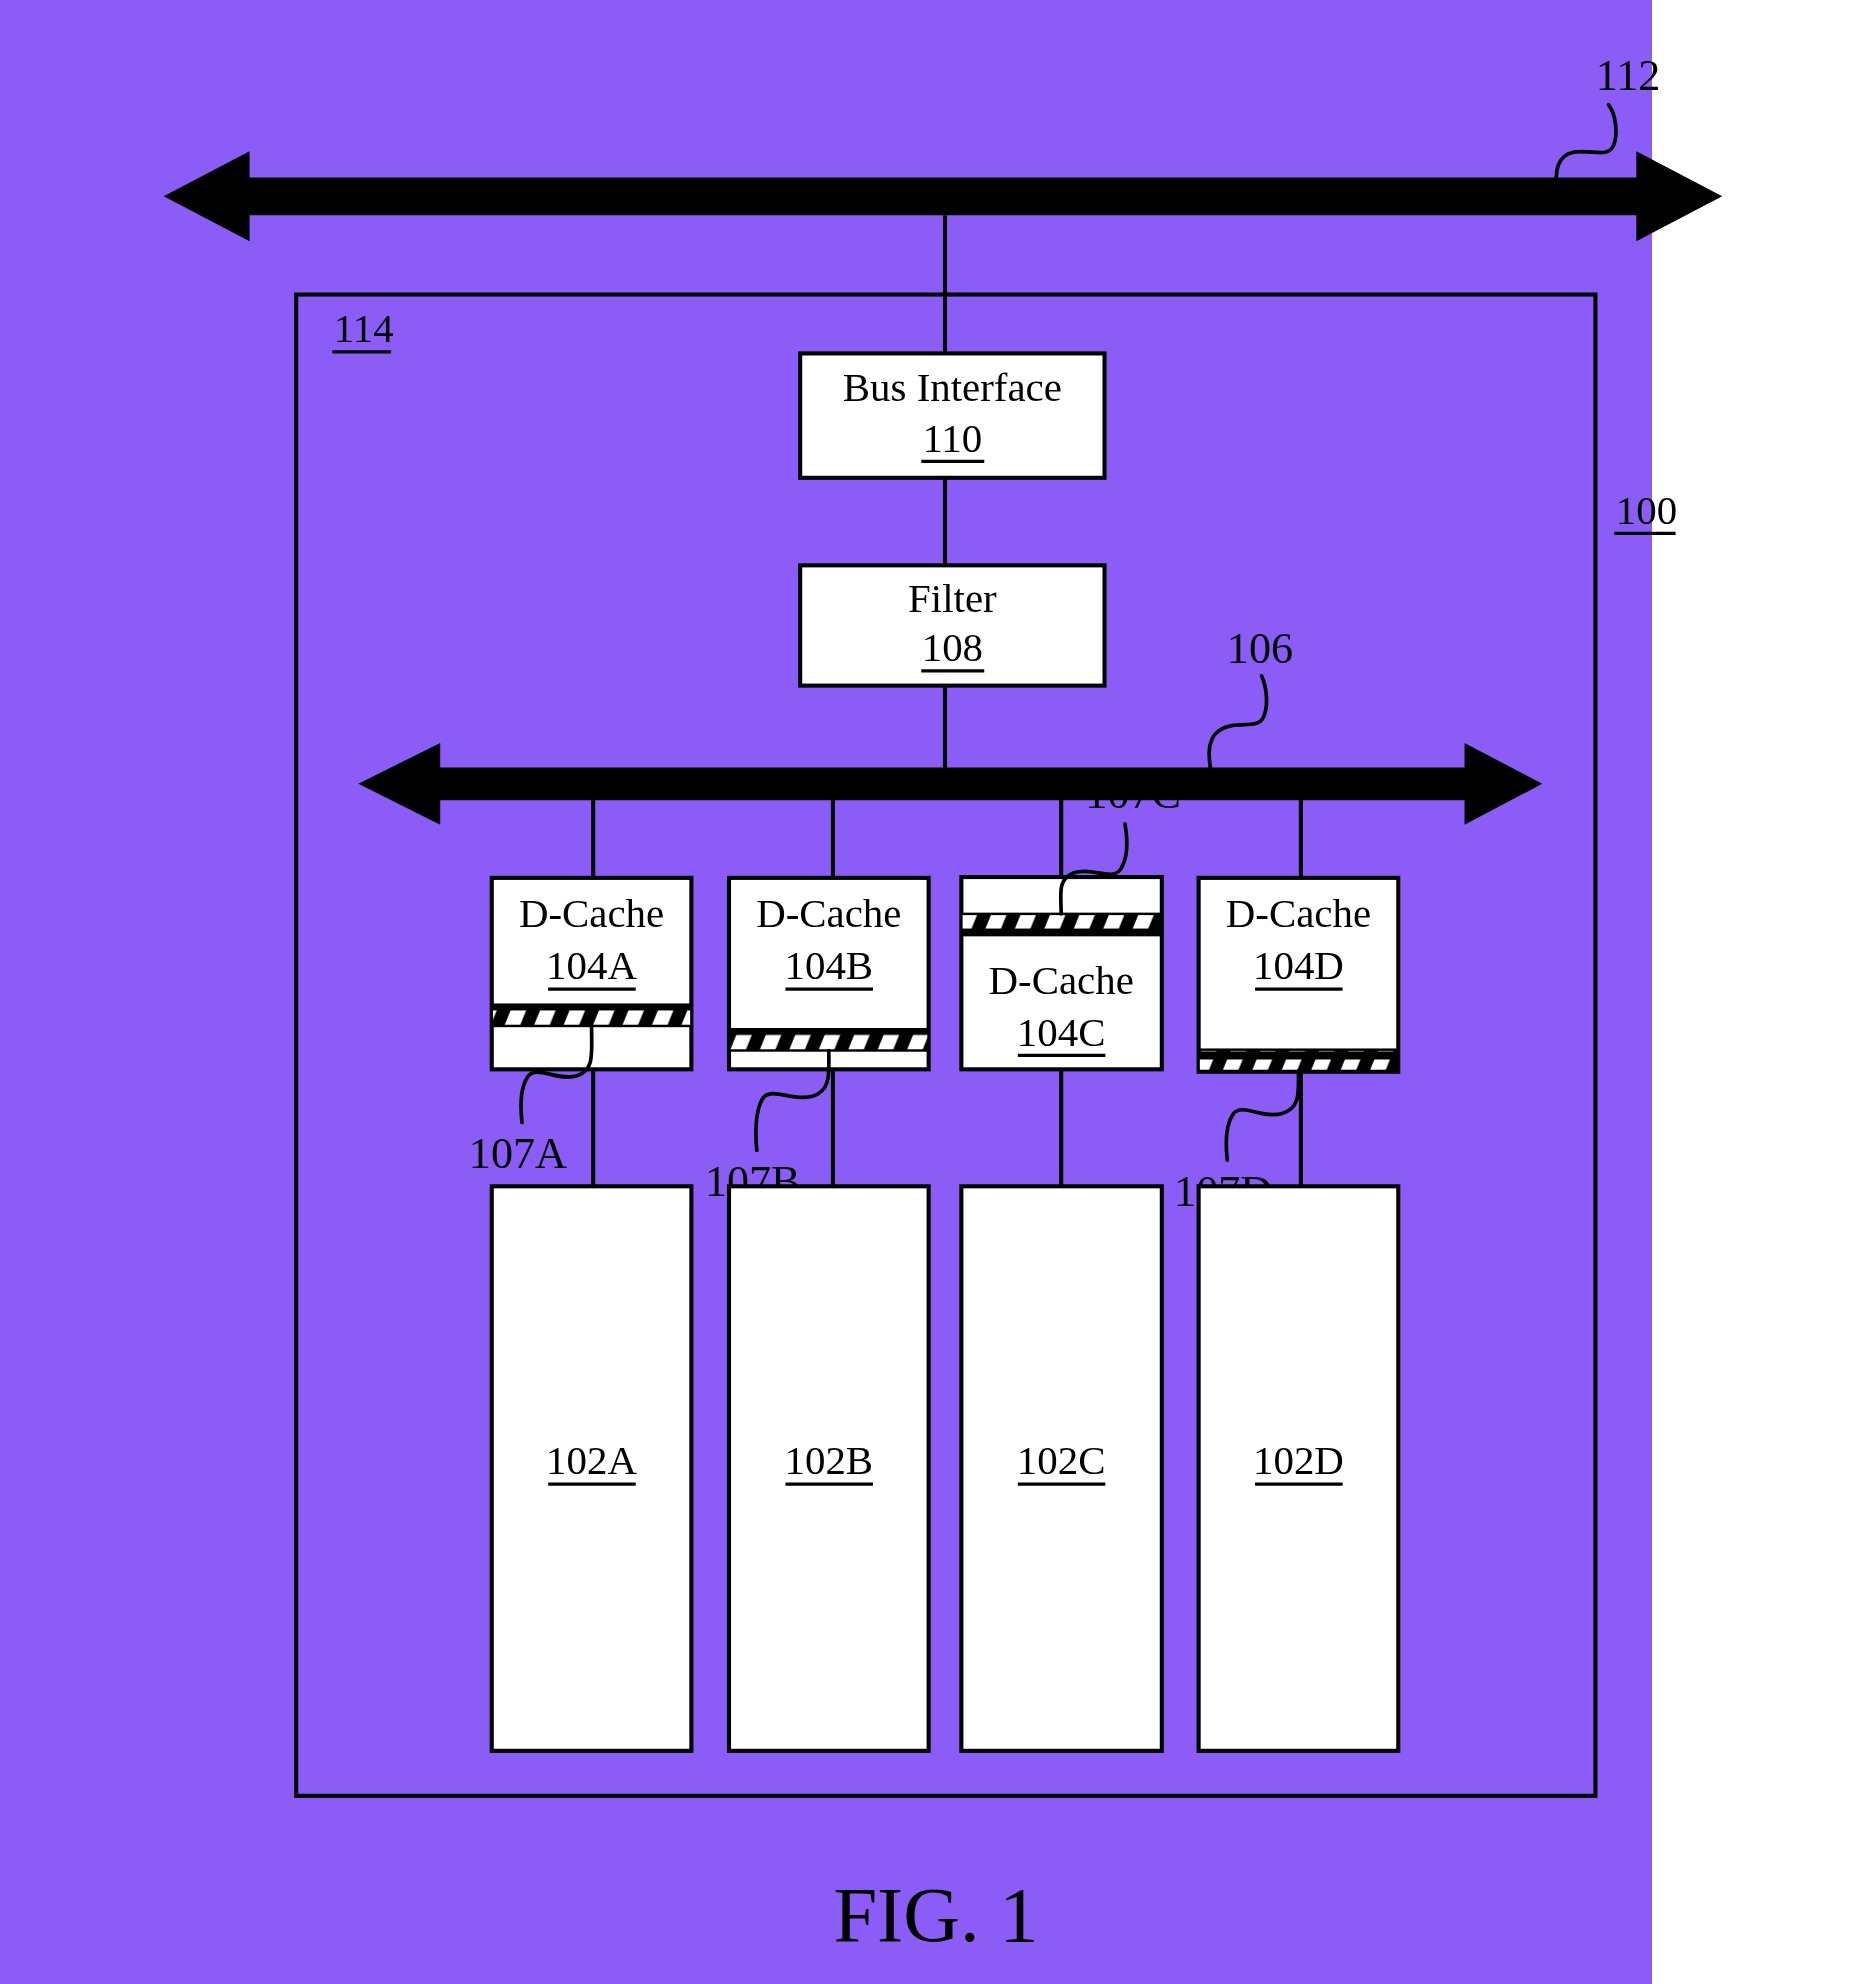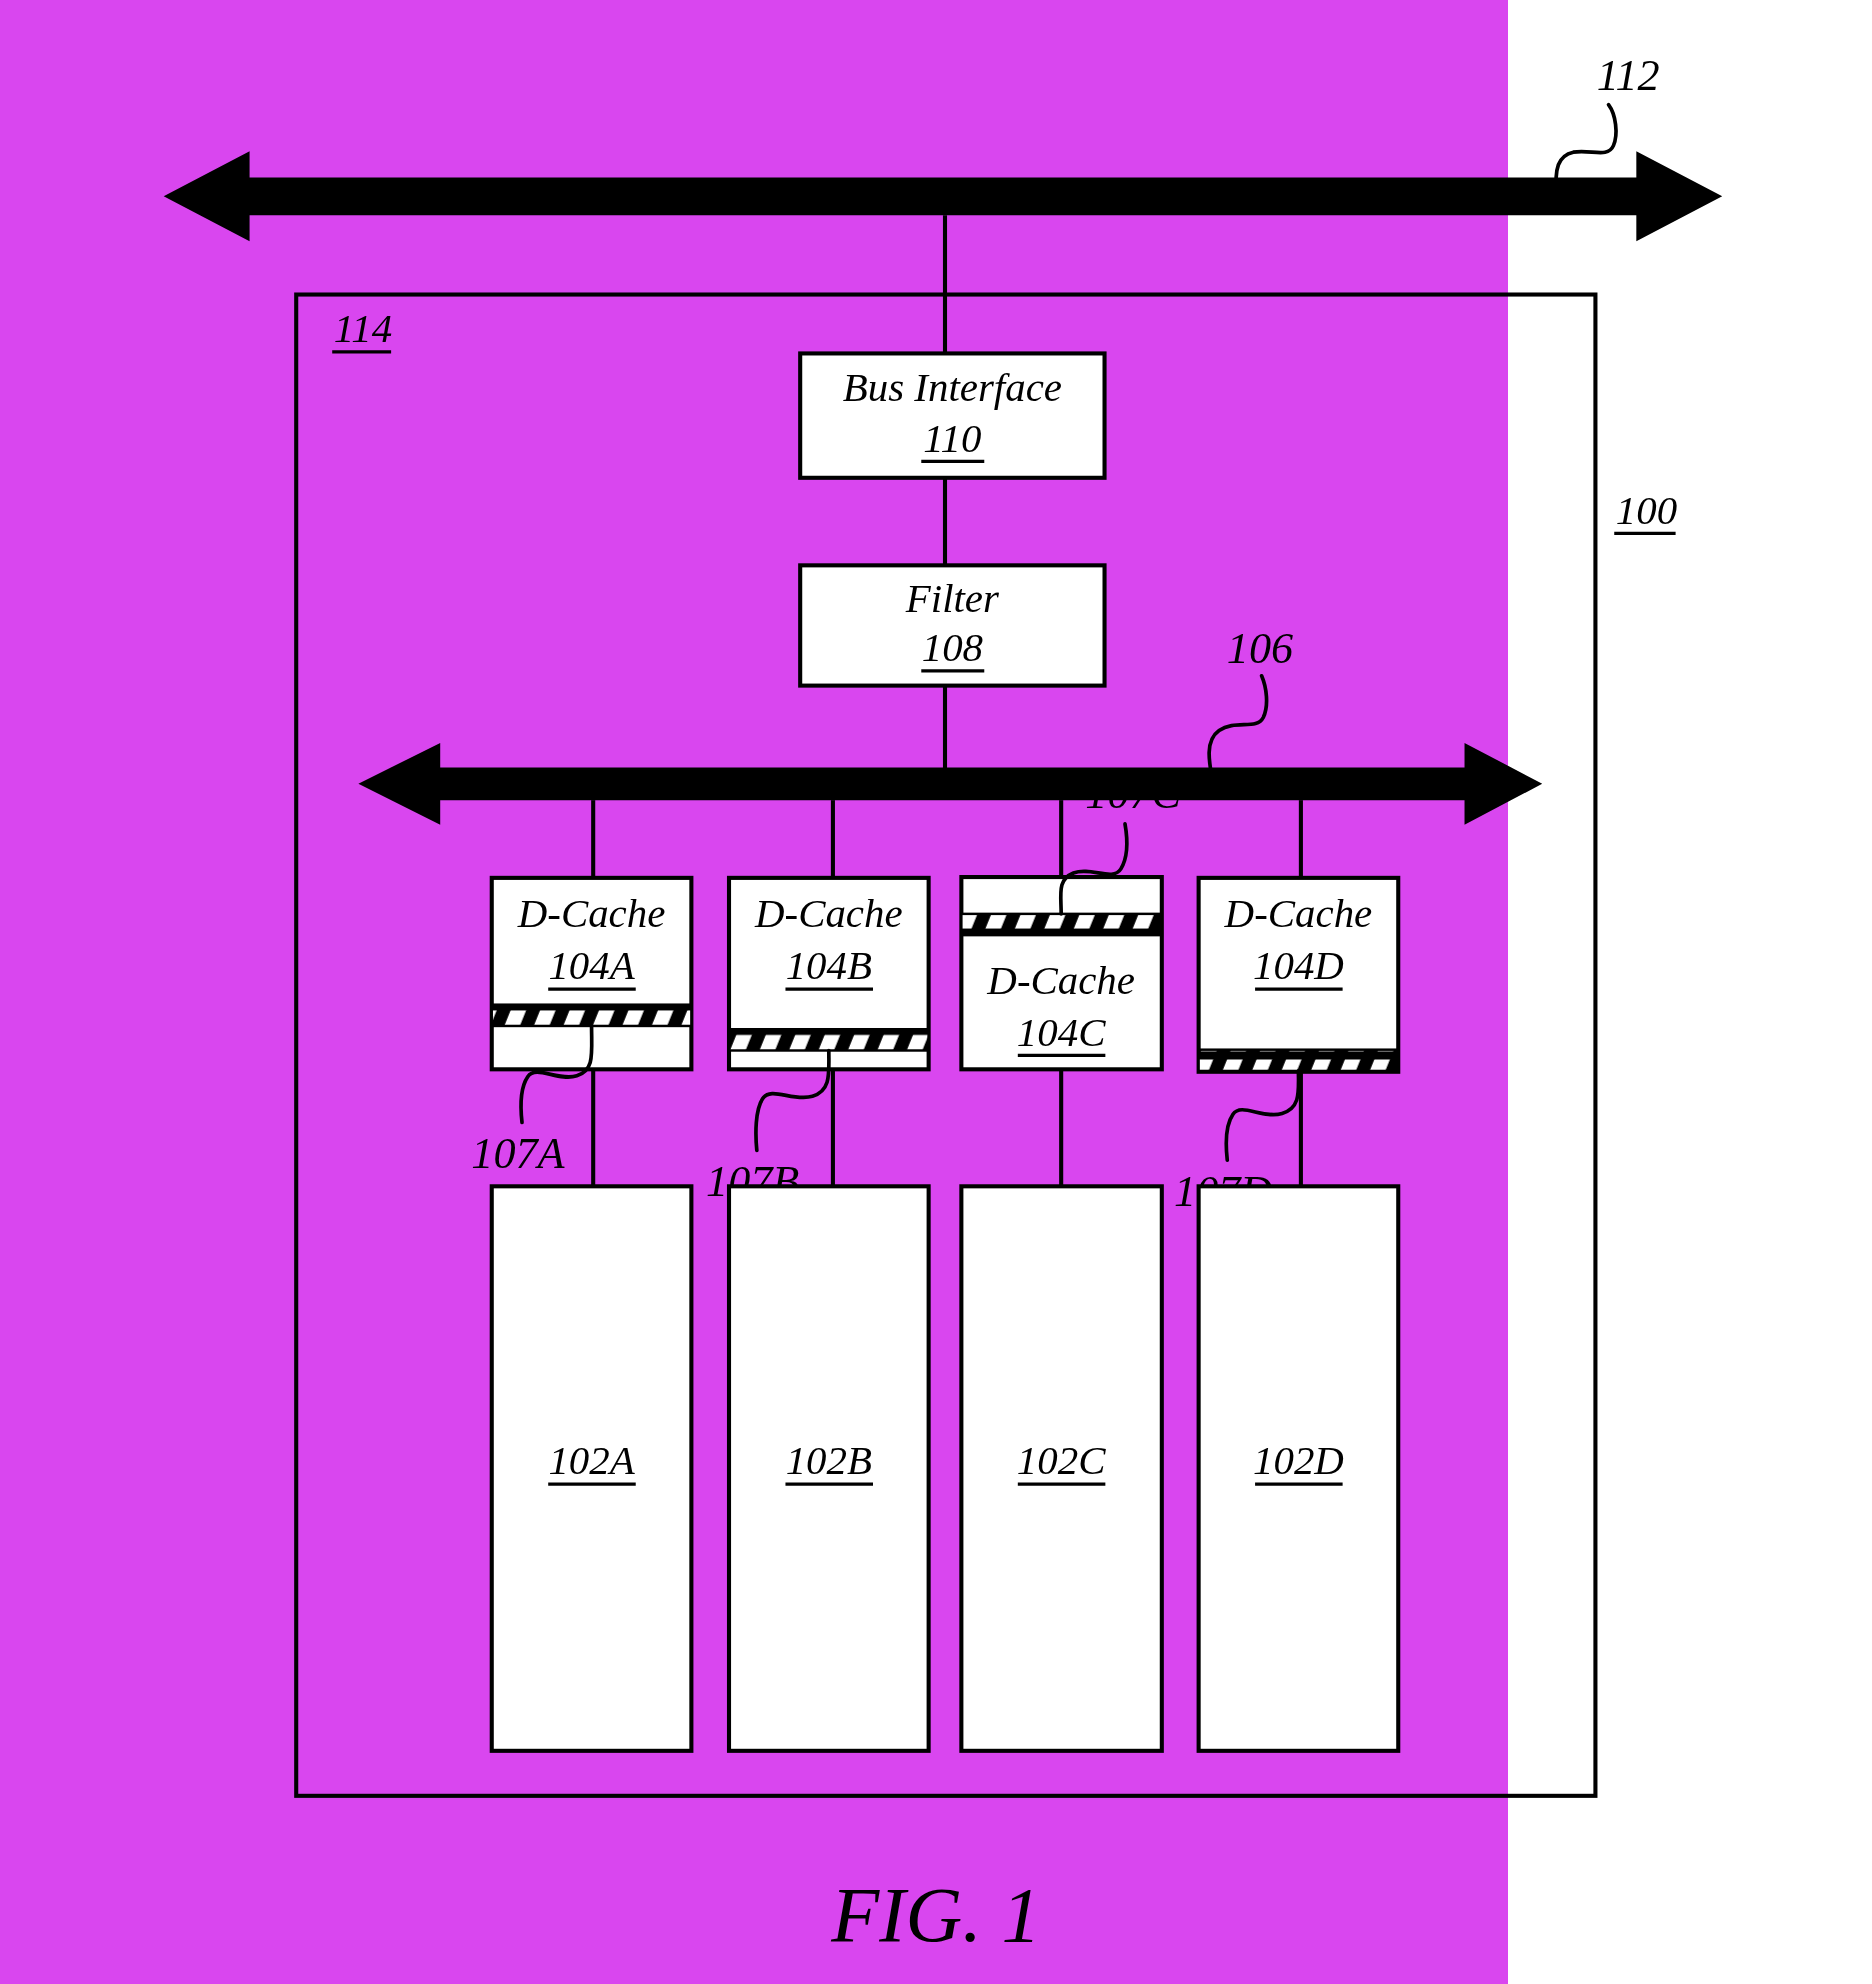--- a/index.html
+++ b/index.html
@@ -8,24 +8,23 @@
     background: #ffffff;
   }
   body {
     width: 1872px;
     height: 1984px;
     font-family: "Liberation Serif", "DejaVu Serif", serif;
     overflow: hidden;
   }
   #figure-root {
     position: relative;
-    width: 1508px;
+    width: 1652px;
     height: 1984px;
-    background: #d946ef;
-    font-style: italic;
+    background: #8b5cf6;
   }
   svg#fig-svg {
     position: absolute;
     left: 0;
     top: 0;
     width: 1872px;
     height: 1984px;
     display: block;
   }
   .box-rect {

